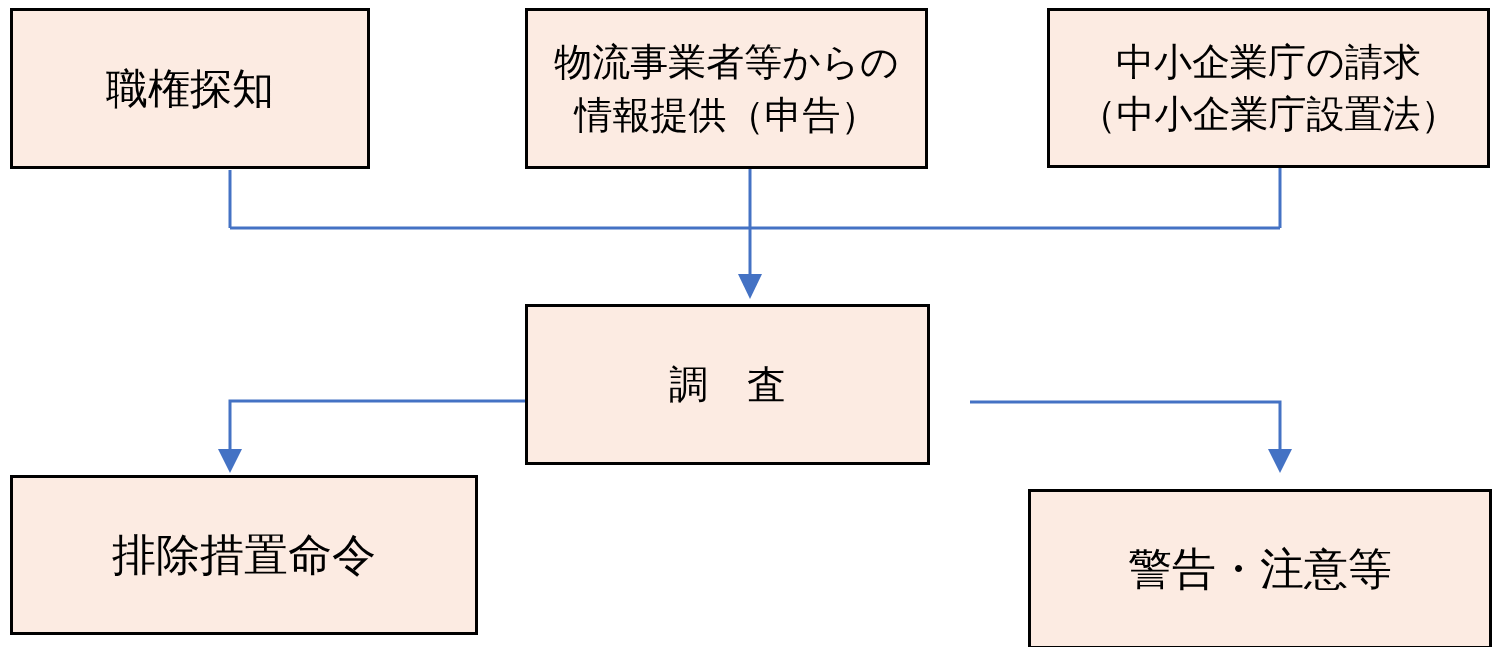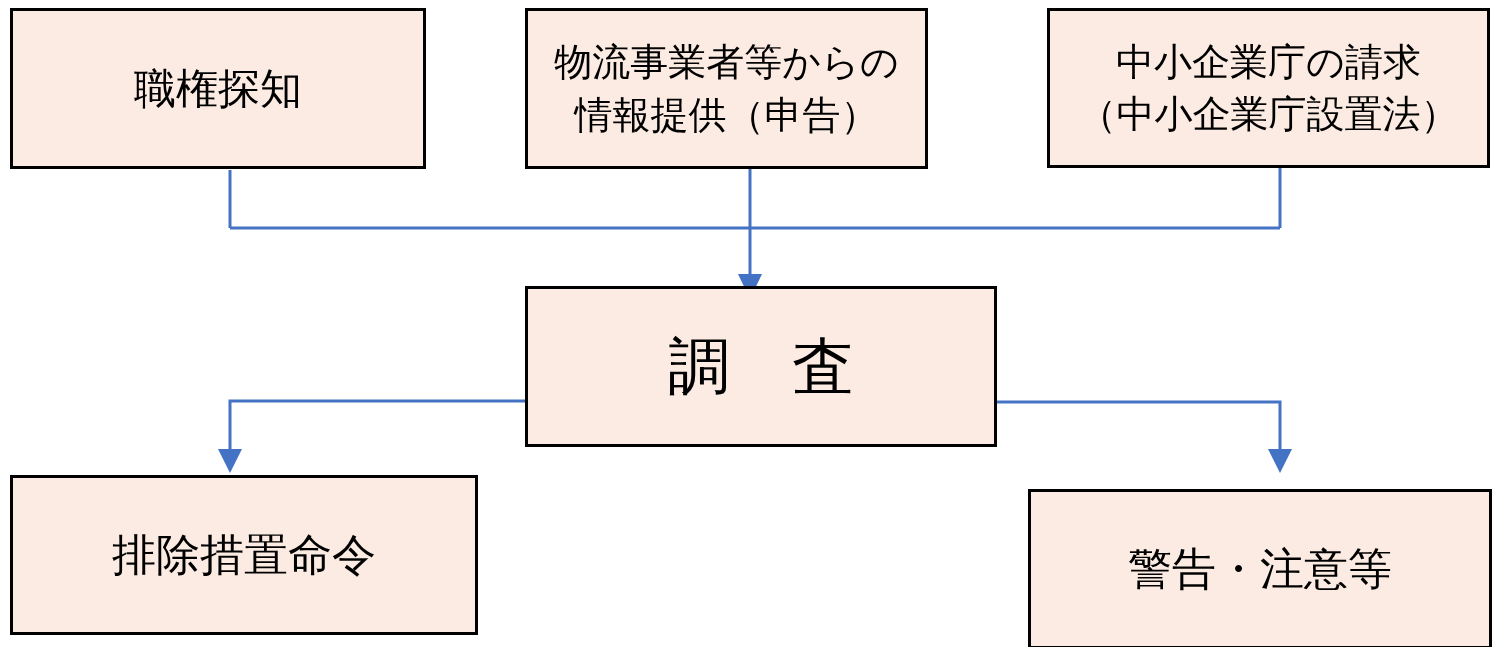--- a/index.html
+++ b/index.html
@@ -37,24 +37,24 @@
     background: var(--node-fill, #fcebe2);
     border: 3px solid var(--node-border, #000000);
     color: var(--text, #000000);
     display: flex;
     align-items: center;
     justify-content: center;
     text-align: center;
     white-space: pre-line;
     line-height: 1.38;
   }
-  .n-top1   { left: 10px;   top: 8px;   width: 416px; height: 161px; font-size: 42px; }
+  .n-top1   { left: 10px;   top: 8px;   width: 360px; height: 161px; font-size: 42px; }
   .n-top2   { left: 525px;  top: 8px;   width: 403px; height: 161px; font-size: 38px; }
   .n-top3   { left: 1047px; top: 8px;   width: 443px; height: 160px; font-size: 38px; }
-  .n-center { left: 525px;  top: 286px; width: 472px; height: 161px; font-size: 62px; }
+  .n-center { left: 525px;  top: 304px; width: 405px; height: 161px; font-size: 39px; }
   .n-bl     { left: 10px;   top: 475px; width: 468px; height: 160px; font-size: 44px; }
   .n-br     { left: 1028px; top: 489px; width: 464px; height: 160px; font-size: 44px; }
 </style>
 </head>
 <body>
 
 <div class="canvas">
 
   <svg class="connectors" viewBox="0 0 1500 647" aria-hidden="true">
     <path d="M230,170 V228"></path>

